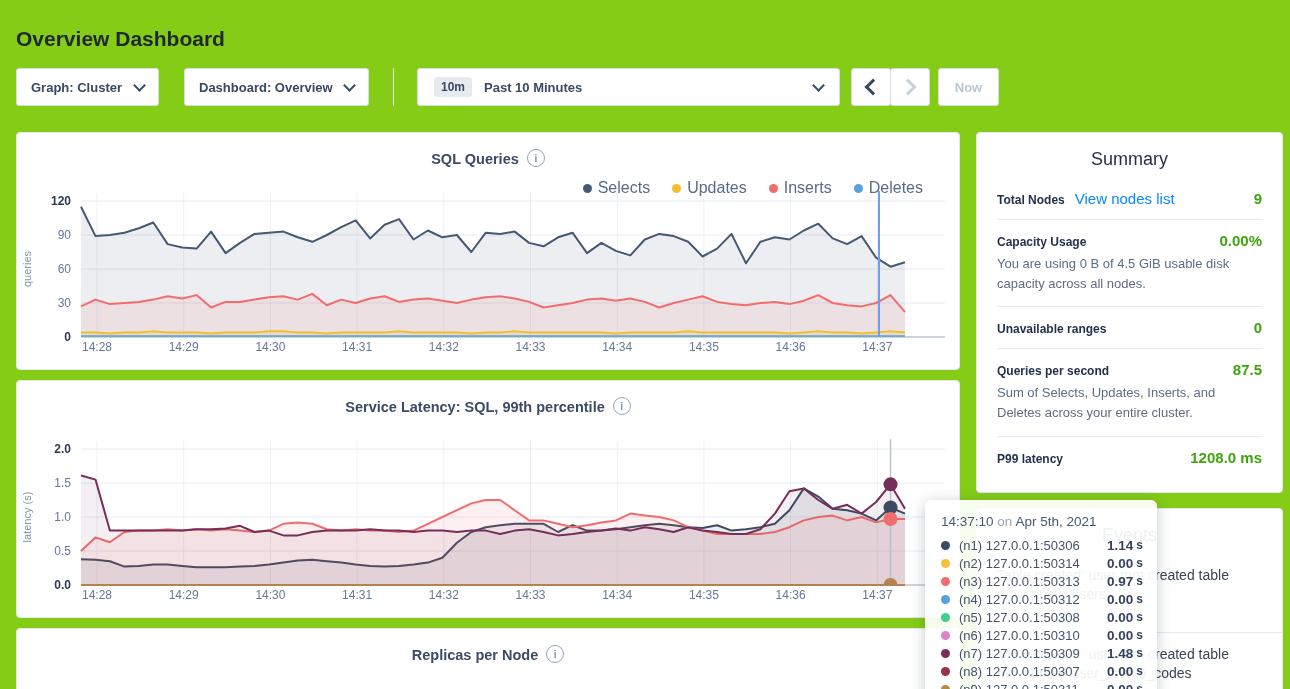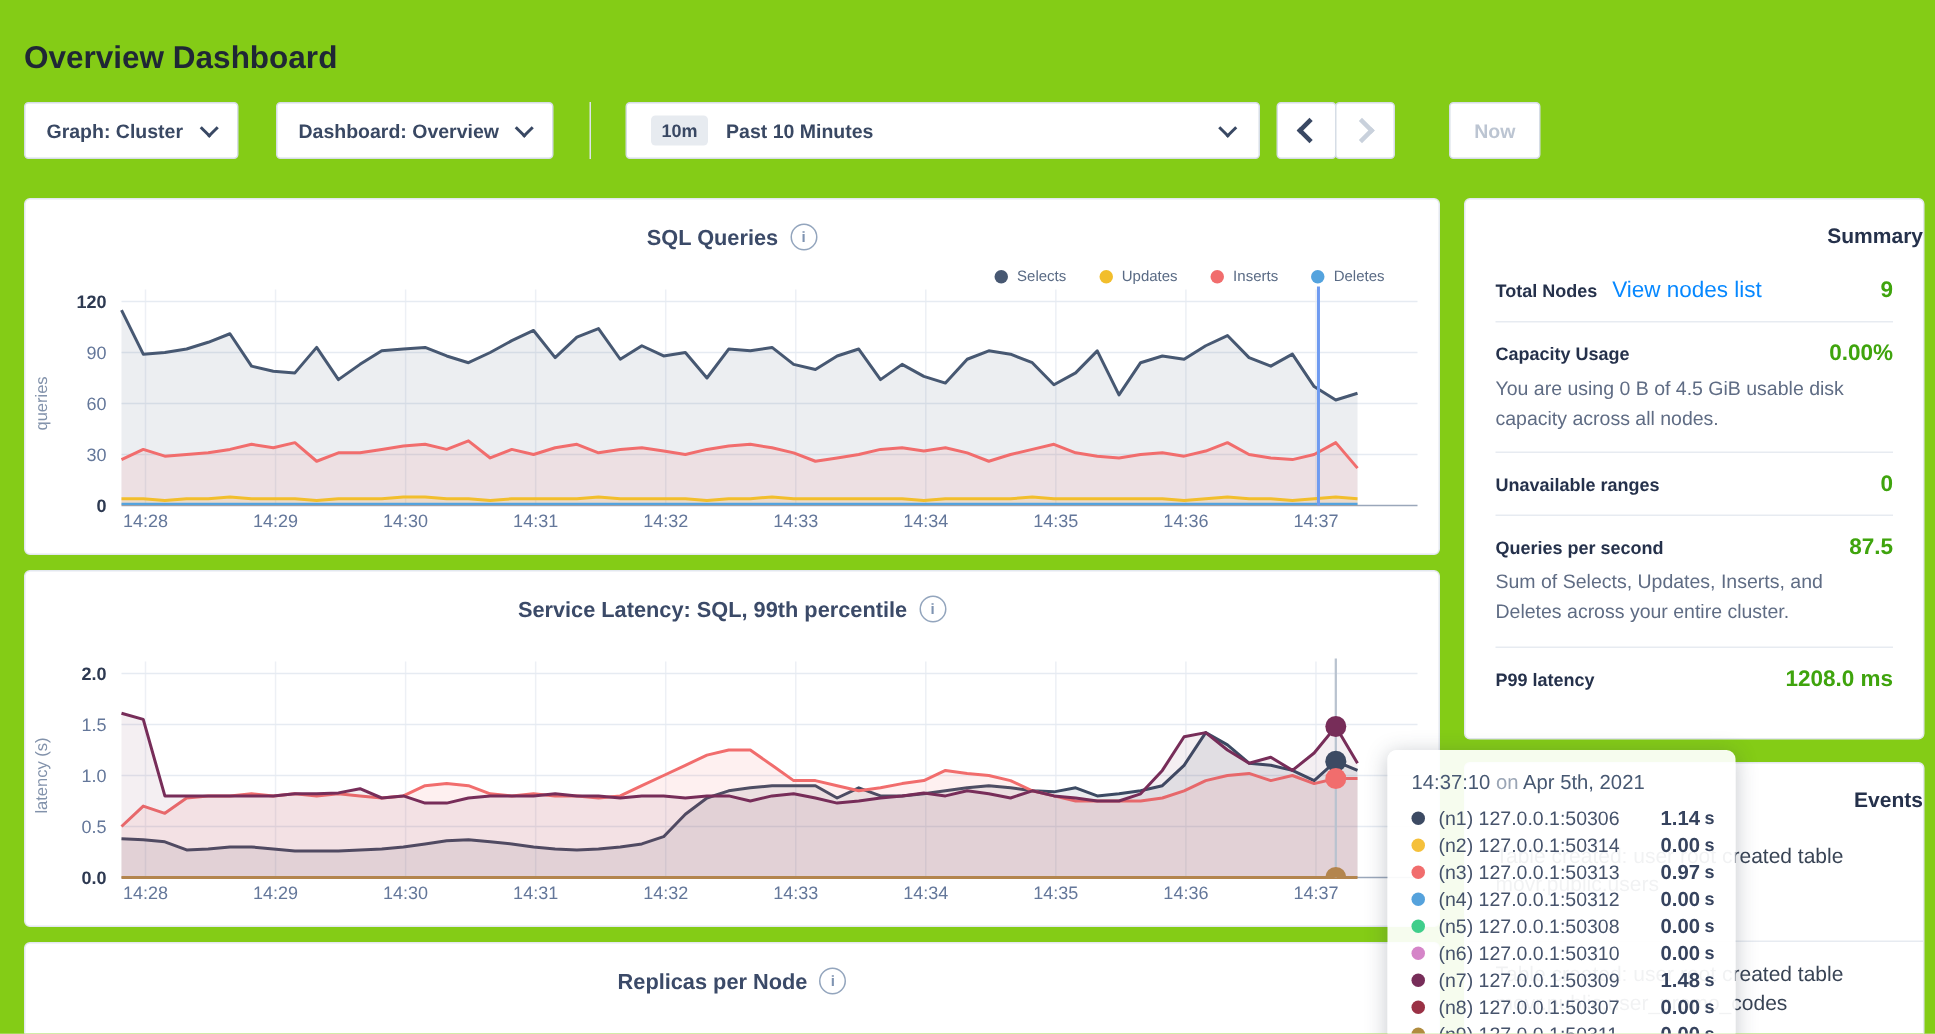--- a/index.html
+++ b/index.html
@@ -19,25 +19,25 @@
   .arr.left{transform:rotate(135deg);margin-left:4px}
   .arr.right{transform:rotate(-45deg);margin-right:4px;border-color:#c9d1dc}
   .nowbtn{justify-content:center;color:#bcc5d2;font-weight:700}
   
   .panel{position:absolute;background:#fff;border:1px solid #e3e8ef;border-radius:4px;box-sizing:border-box}
   .chart-title{position:absolute;top:16px;left:0;width:100%;display:flex;justify-content:center;
                align-items:flex-end;gap:8px;font-size:14.5px;font-weight:700;color:#3b4a68}
   .info-icon{width:16px;height:16px;border:1.5px solid #93a5bd;border-radius:50%;color:#7e93b1;
              font-size:10px;font-weight:700;display:inline-flex;align-items:center;justify-content:center}
   .legend{position:absolute;top:46px;right:36px;display:flex;gap:22px;align-items:center}
-  .legend-item{display:flex;align-items:center;gap:6px;font-size:10px;color:#5a6b85;cursor:pointer}
+  .legend-item{display:flex;align-items:center;gap:6px;font-size:16px;color:#5a6b85;cursor:pointer}
   .ldot{width:9px;height:9px;border-radius:50%}
   .chart-svg{position:absolute;left:0;top:54px}
   
-  .panel-head{text-align:right;font-size:14px;font-weight:700;color:#25314b;padding:16px 0 8px}
+  .panel-head{text-align:center;font-size:18px;font-weight:400;color:#25314b;padding:16px 0 8px}
   .sum-rows{padding:0 20px}
   .sum-row{padding:12px 0}
   .sum-row + .sum-row{border-top:1px solid #e7ebf1}
   .sum-head{display:flex;align-items:baseline}
   .sum-label{font-size:12px;font-weight:700;color:#25314b}
   .sum-link{font-size:15px;font-weight:400;margin-left:10px;text-decoration:none;cursor:pointer}
   .sum-val{margin-left:auto;font-size:15px;font-weight:700}
   .sum-cap{margin:5px 0 0;font-size:13px;color:#5f6c84;line-height:1.55}
   
   .ev-row{padding:12px 20px;font-size:14px;color:#394455;line-height:19px}
@@ -79,21 +79,21 @@
     <span>Past 10 Minutes</span>
     <span class="chv" style="margin-left:auto"></span>
   </div>
 
   <div class="ctrl arrowbtn" style="left:851px;width:40px">
     <span class="arr left"></span>
   </div>
   <div class="ctrl arrowbtn" style="left:890px;width:40px">
     <span class="arr right"></span>
   </div>
-  <div class="ctrl nowbtn" style="left:966px;width:61px">
+  <div class="ctrl nowbtn" style="left:938px;width:61px">
     <span>Now</span>
   </div>
 
   <div class="panel" style="left:16px;top:132px;width:944px;height:238px">
     <div class="chart-title">
       <span>SQL Queries</span>
       <span class="info-icon">i</span>
     </div>
     <div class="legend">
         <span class="legend-item">

